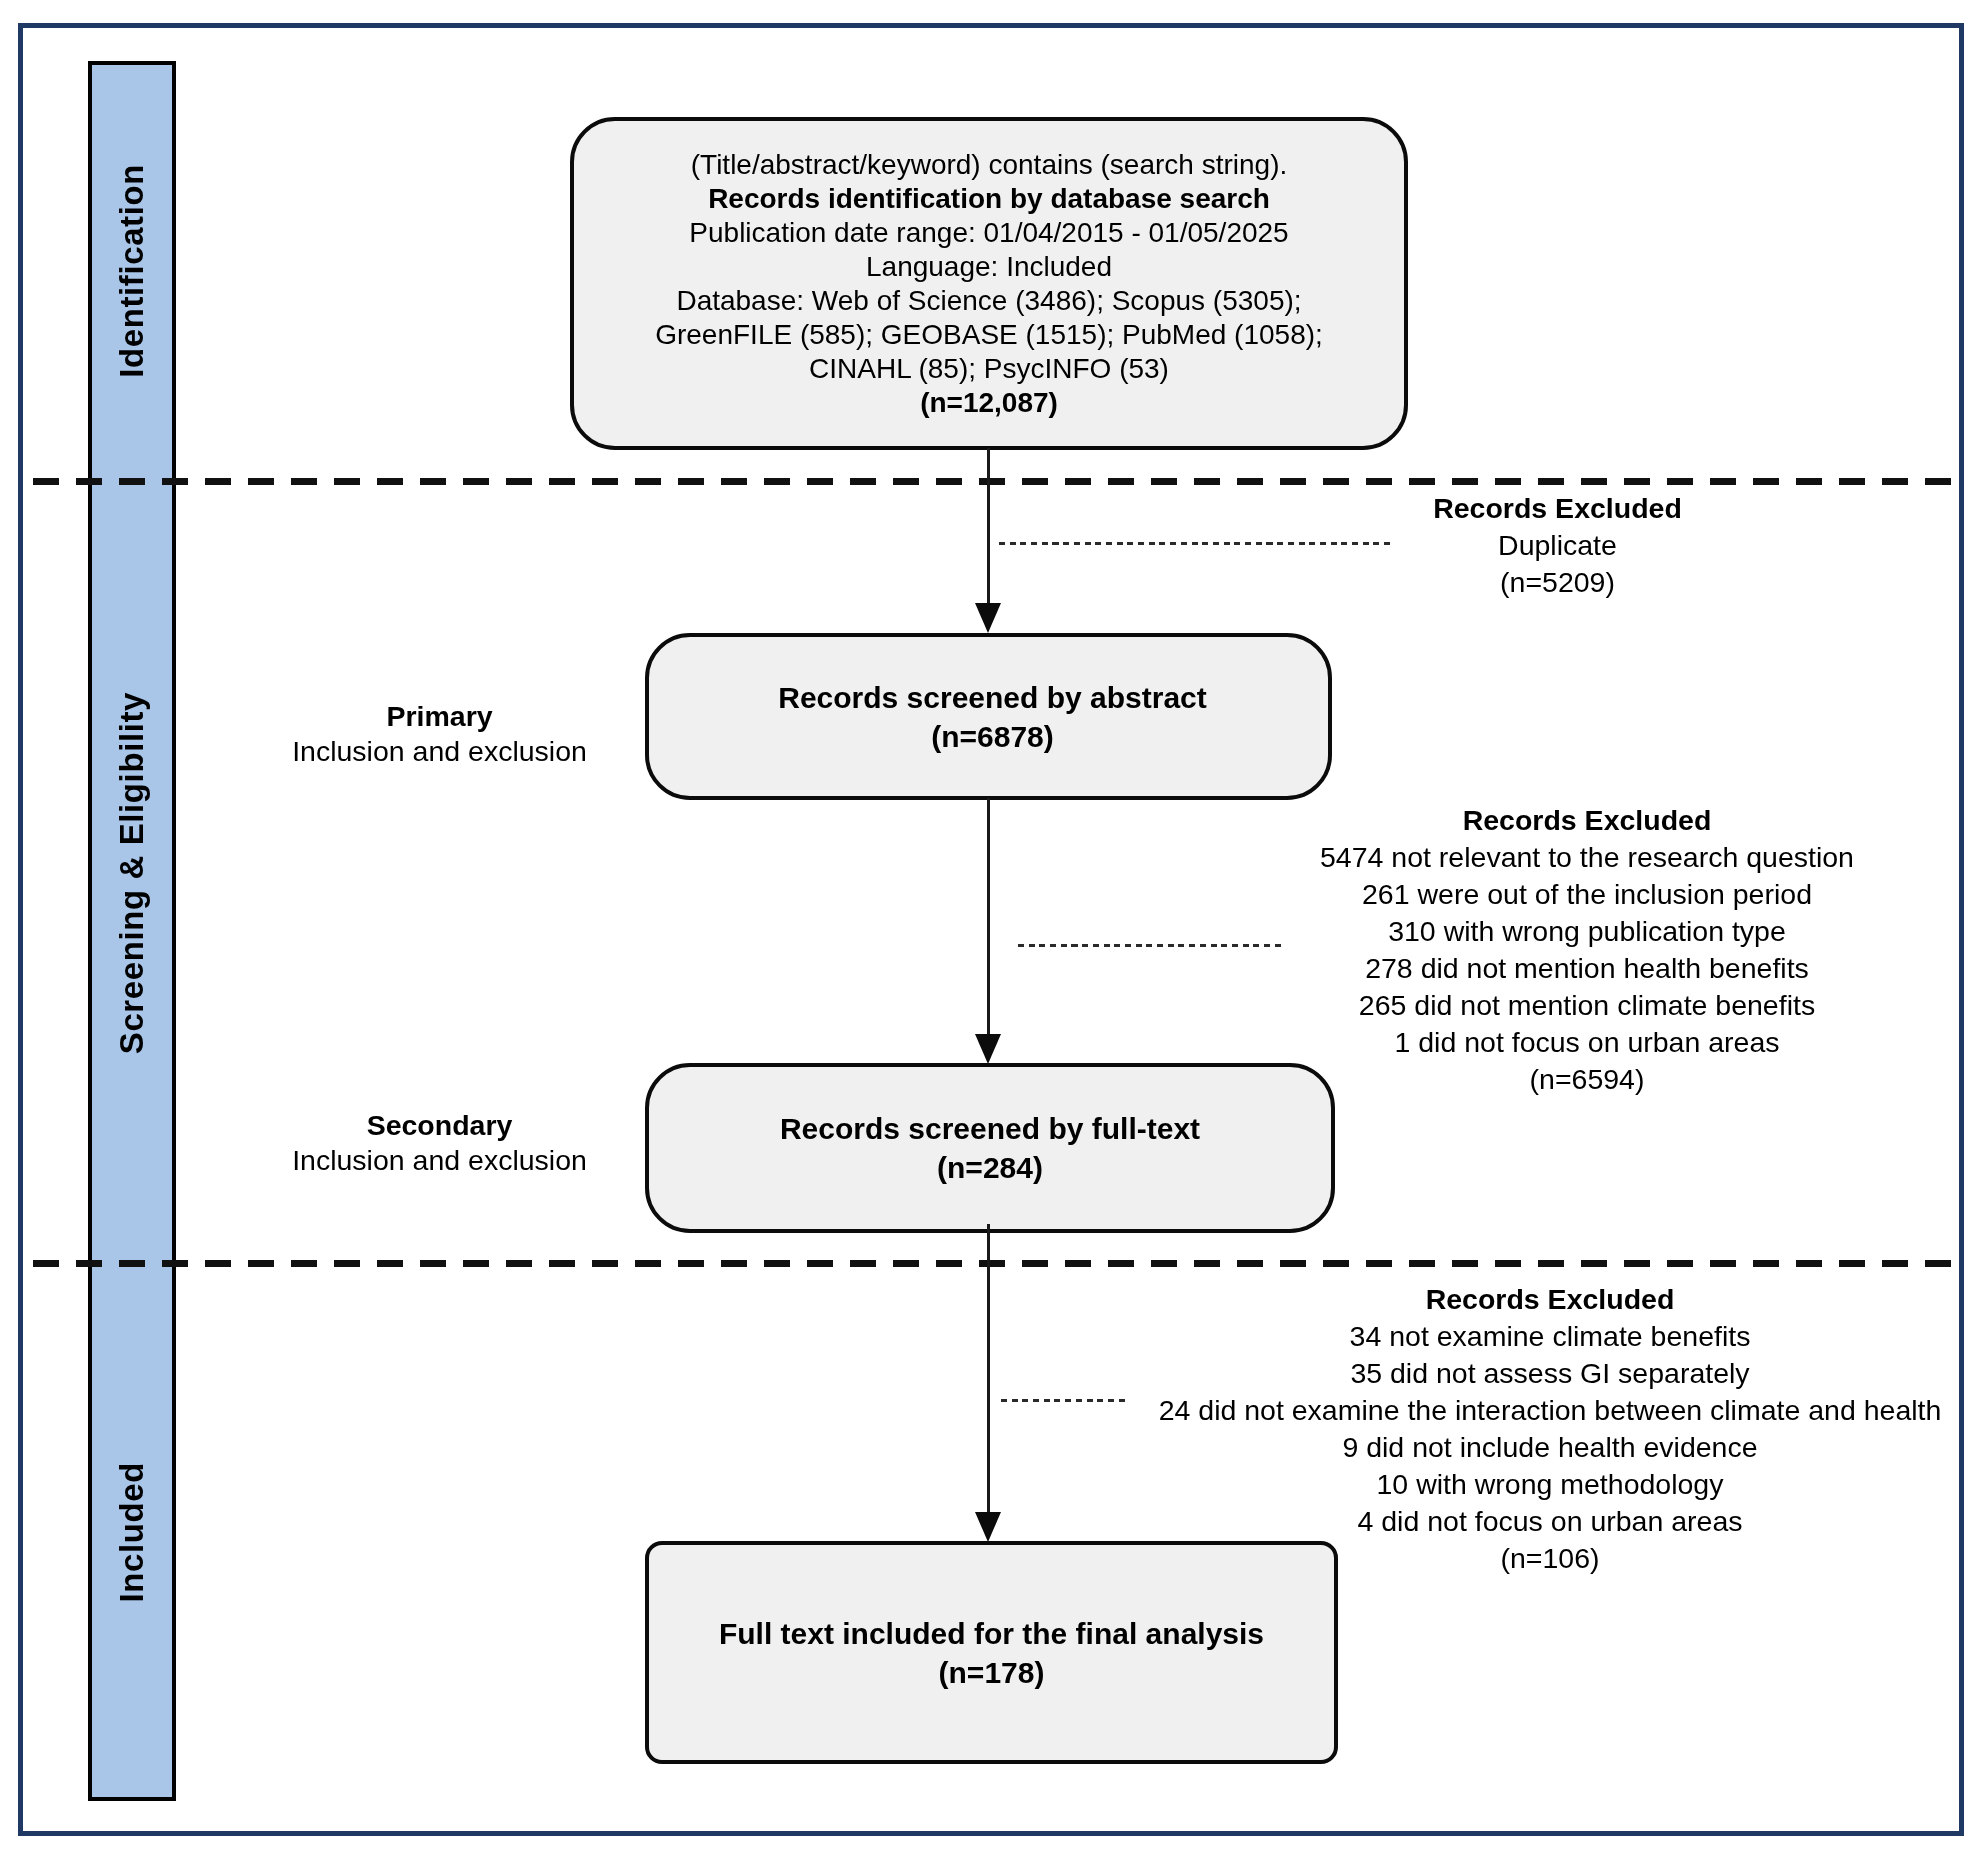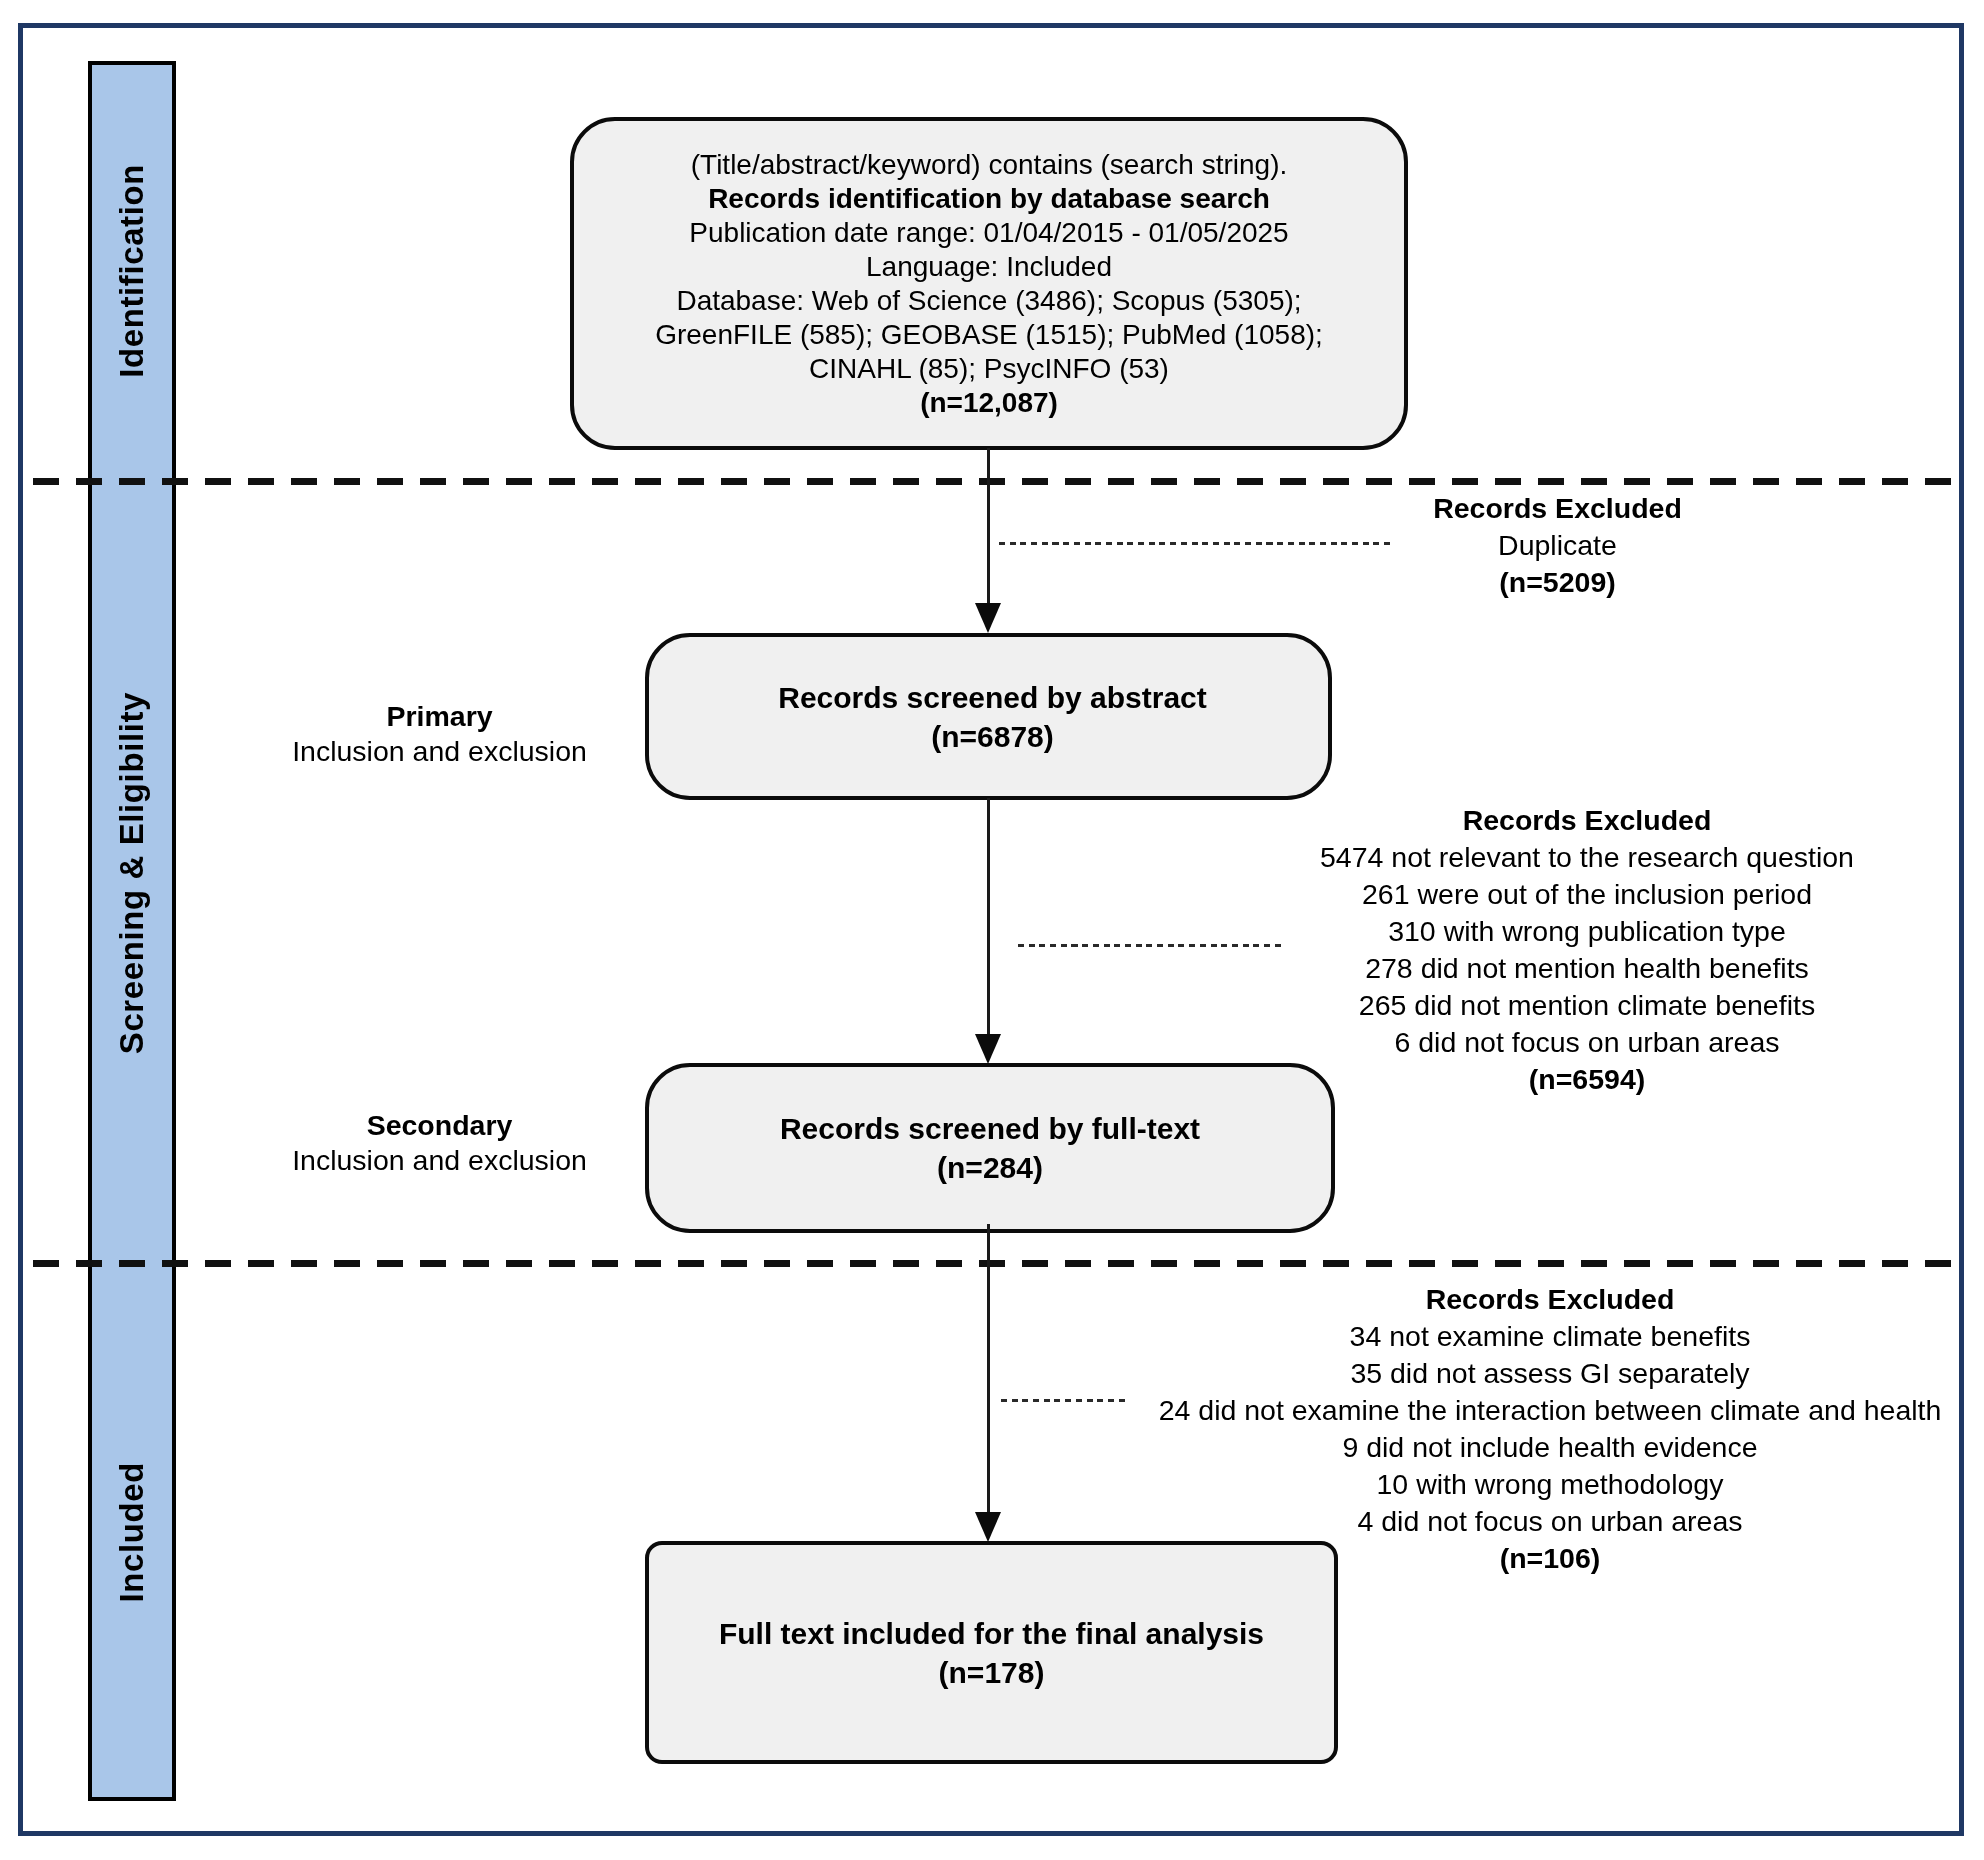--- a/index.html
+++ b/index.html
@@ -85,21 +85,21 @@
   .step-label .t{display:block;font-weight:700;}
   .step-label .s{display:block;}
   .step-primary{top:699px;}
   .step-secondary{top:1108px;}
   
   .excl{
     position:absolute;text-align:center;font-size:28.5px;line-height:37px;
   }
   .excl .h{display:block;font-weight:700;}
   .excl .i{display:block;white-space:nowrap;}
-  .excl .n{display:block;font-weight:700;}
+  .excl .n{display:block;font-weight:400;}
   .excl-1{left:1290px;top:490px;width:535px;}
   .excl-2{left:1254px;top:802px;width:666px;}
   .excl-3{left:1128px;top:1281px;width:844px;}
 </style>
 </head>
 <body>
 
 <div class="canvas">
 
   <div class="frame"></div>
@@ -159,21 +159,21 @@
 
   <div class="dotline dotline-2"></div>
 
   <div class="excl excl-2">
     <span class="h">Records Excluded</span>
     <span class="i">5474 not relevant to the research question</span>
     <span class="i">261 were out of the inclusion period</span>
     <span class="i">310 with wrong publication type</span>
     <span class="i">278 did not mention health benefits</span>
     <span class="i">265 did not mention climate benefits</span>
-    <span class="i">6 did not focus on urban areas</span>
+    <span class="i">1 did not focus on urban areas</span>
     <span class="n">(n=6594)</span>
   </div>
 
   <div class="node node-3">
     <div>
       <span class="line">Records screened by full-text</span>
       <span class="line">(n=284)</span>
     </div>
   </div>
 

